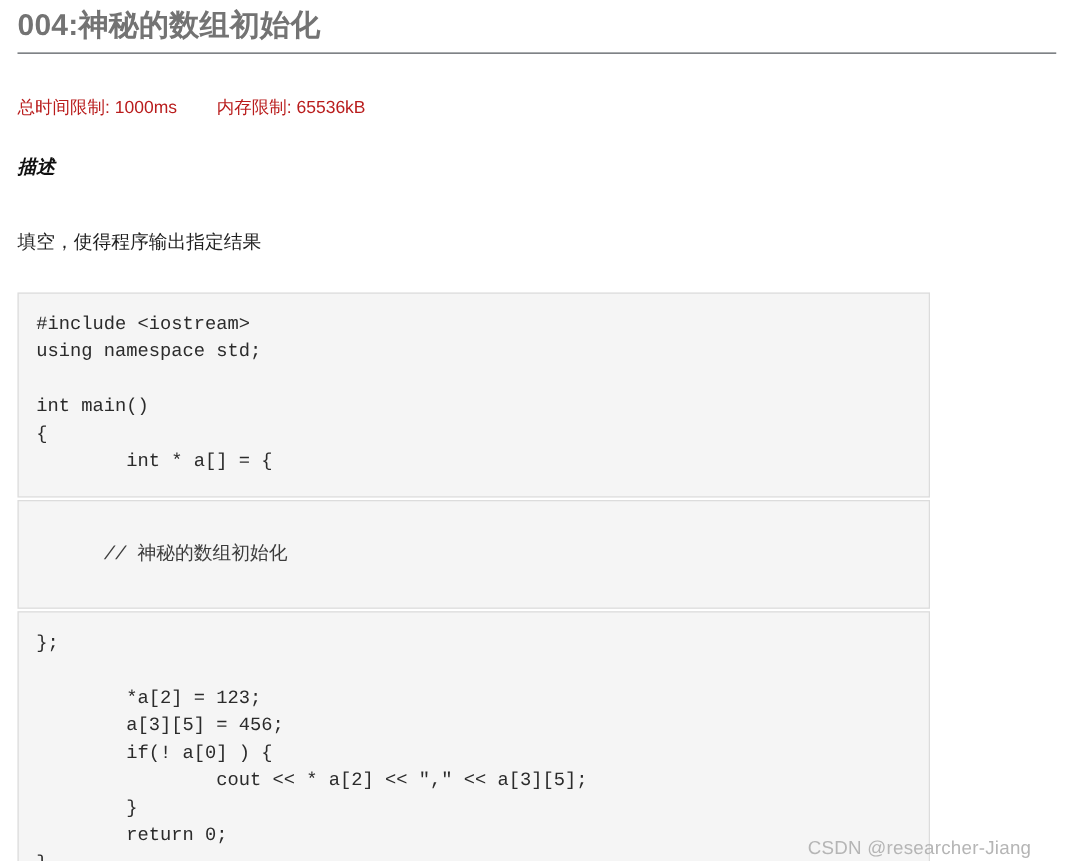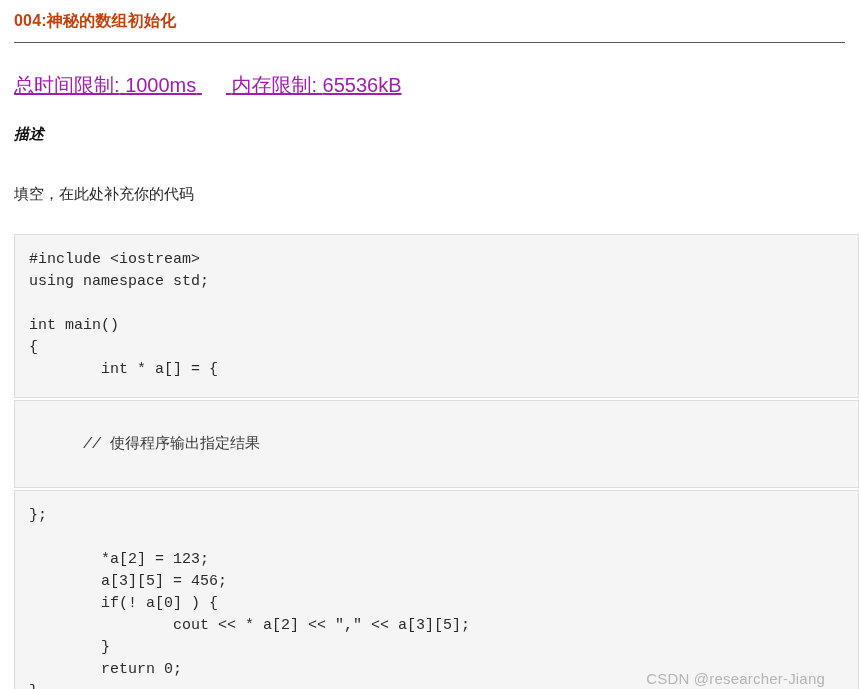--- a/index.html
+++ b/index.html
@@ -16,43 +16,42 @@
     position: relative;
   }
 
   .page {
     padding: 0 14px;
     box-sizing: border-box;
     width: 859px;
   }
 
   .problem-title {
-    font-size: 16px;
+    font-size: 24px;
     font-weight: bold;
     letter-spacing: 0.2px;
-    color: #c2410c;
+    color: #737373;
     margin: 0;
     padding-top: 8px;
     line-height: 26px;
   }
 
   .title-rule {
     border: 0;
     border-top: 1px solid #555a5f;
     margin: 8px 0 0 0;
     height: 0;
   }
 
   .limits-row {
-    font-size: 20px;
-    color: #a21caf;
+    font-size: 14px;
+    color: #b91c1c;
     line-height: 20px;
     padding-top: 32px;
     white-space: nowrap;
-    text-decoration: underline;
   }
   .limits-gap {
     display: inline-block;
     width: 24px;
   }
 
   .section-heading {
     font-size: 15px;
     font-weight: bold;
     color: #111111;
@@ -69,21 +68,21 @@
   }
 
   .code-stack {
     padding-top: 30px;
   }
 
   .code-block {
     background: #f5f5f5;
     border: 1px solid #dcdcdc;
     box-sizing: border-box;
-    width: 845px;
+    width: 730px;
     font-family: "Liberation Mono", "DejaVu Sans Mono", monospace;
     font-size: 15px;
     line-height: 22px;
     color: #2b2b2b;
     white-space: pre;
     overflow: hidden;
   }
 
   .code-block.top {
     padding: 14px 14px 16px 14px;
@@ -134,33 +133,33 @@
   <div class="limits-row">
     <span>总时间限制:</span>
     <span>1000ms</span>
     <span class="limits-gap"></span>
     <span>内存限制:</span>
     <span>65536kB</span>
   </div>
 
   <div class="section-heading">描述</div>
 
-  <div class="section-body">填空，在此处补充你的代码</div>
+  <div class="section-body">填空，使得程序输出指定结果</div>
 
   <div class="code-stack">
 
     <div class="code-block top">#include &lt;iostream&gt;
 using namespace std;
 
 int main()
 {
         int * a[] = {</div>
 
     <div class="code-block blank">
-      <span class="blank-comment"><span class="slashes">//</span> <span class="cn">使得程序输出指定结果</span></span>
+      <span class="blank-comment"><span class="slashes">//</span> <span class="cn">神秘的数组初始化</span></span>
     </div>
 
     <div class="code-block bottom">};
 
         *a[2] = 123;
         a[3][5] = 456;
         if(! a[0] ) {
                 cout &lt;&lt; * a[2] &lt;&lt; "," &lt;&lt; a[3][5];
         }
         return 0;

